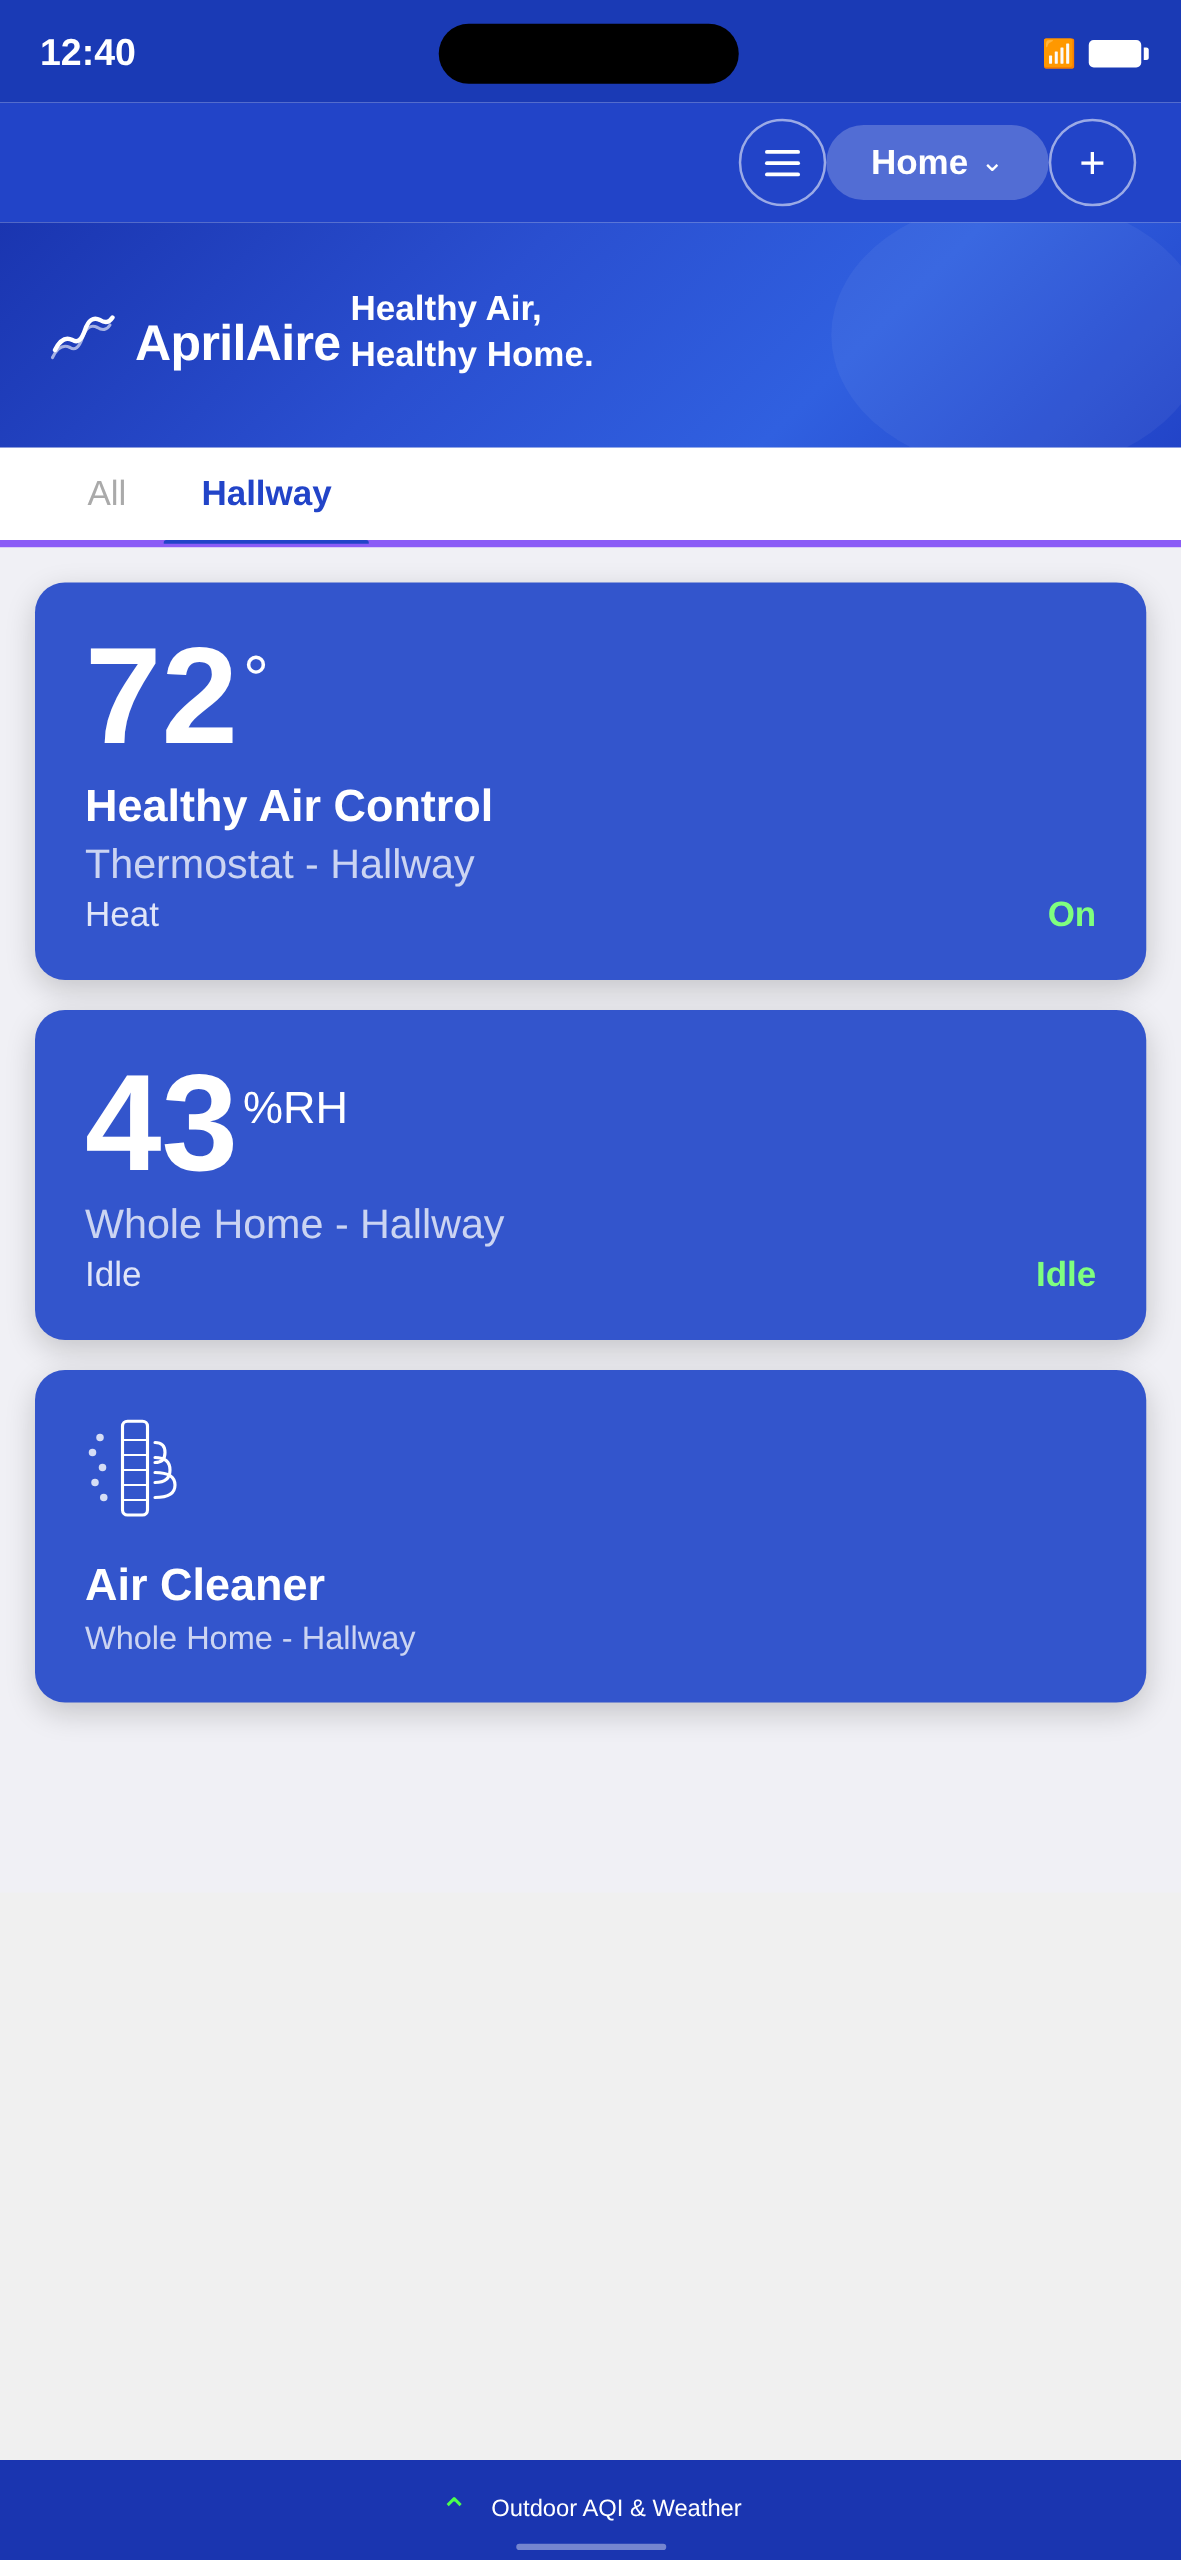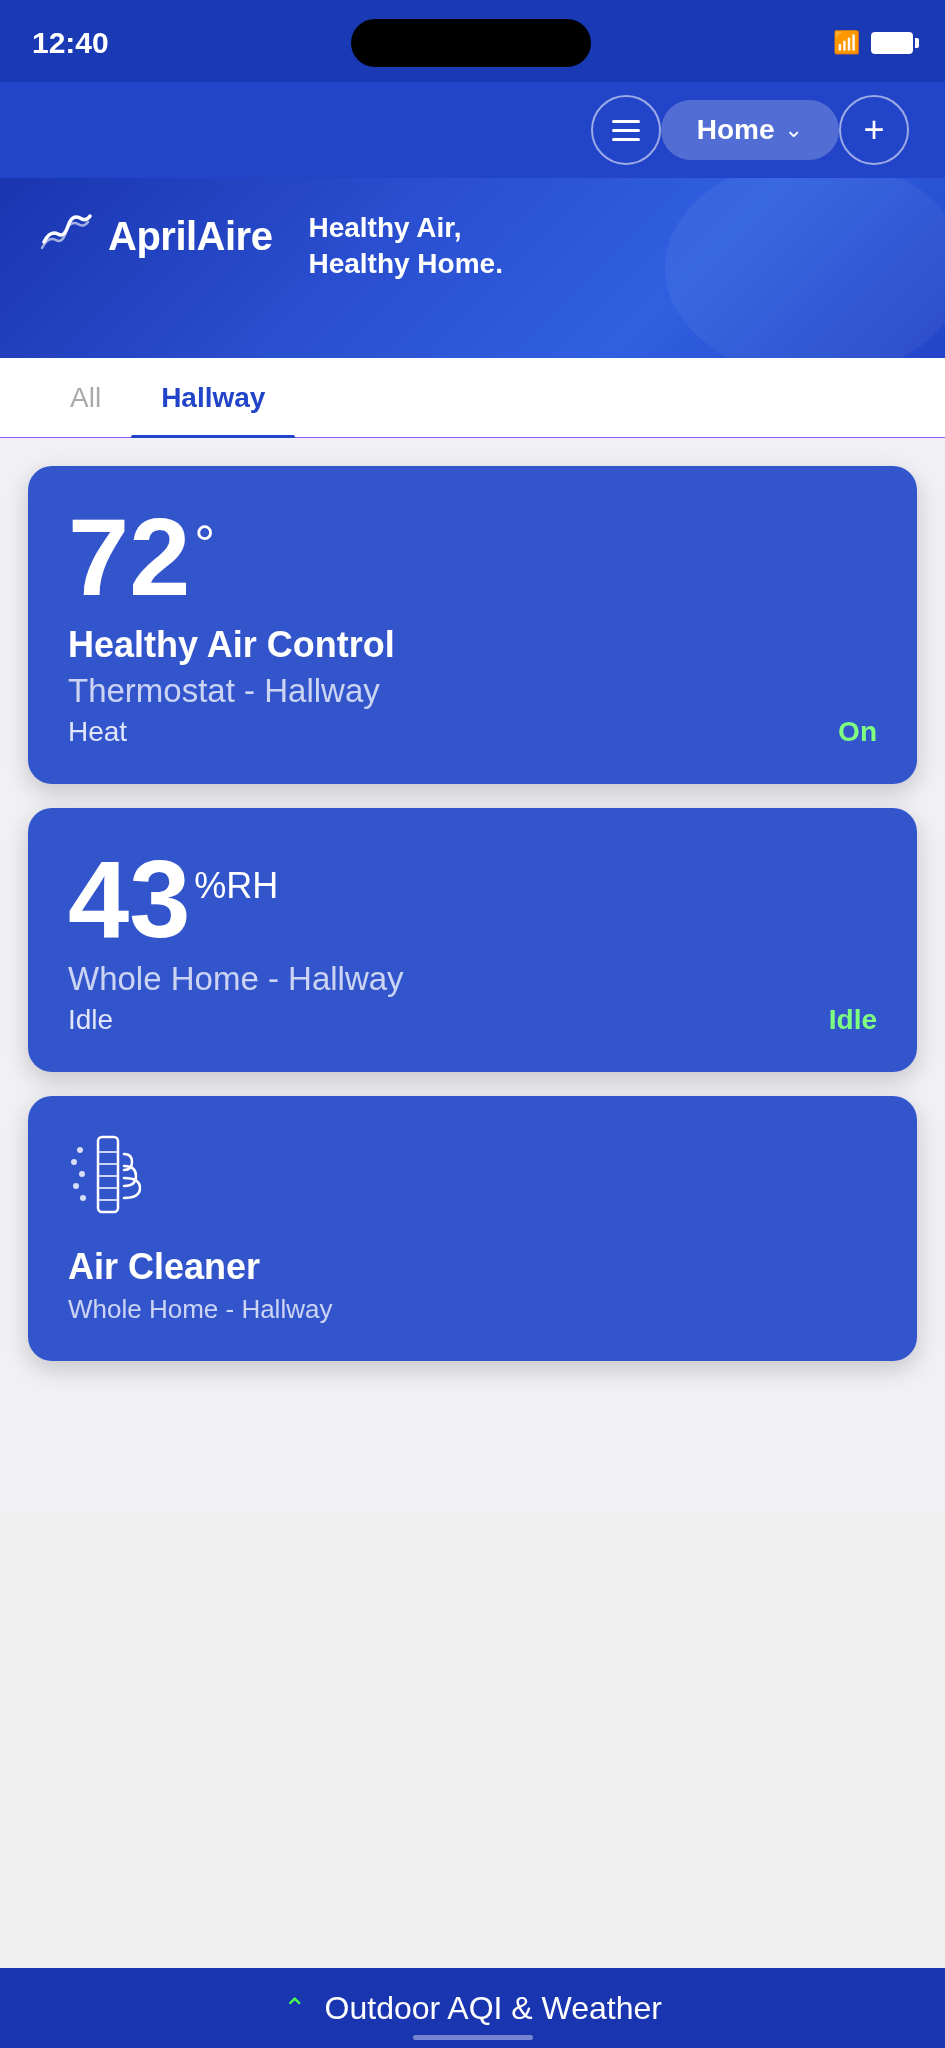--- a/index.html
+++ b/index.html
@@ -124,22 +124,21 @@
       font-size: 36px;
       font-weight: 300;
       line-height: 1;
     }
 
     
     .hero-banner {
       background: linear-gradient(135deg, #1a35b0 0%, #2a4fd0 40%, #3060e0 70%, #2244c8 100%);
       padding: 32px 40px 56px 40px;
       display: flex;
-      align-items: flex-start;
-      gap: 28px;
+      align-items: flex-end;
       min-height: 180px;
       position: relative;
       overflow: hidden;
     }
     .hero-banner::before {
       content: '';
       position: absolute;
       top: -20px;
       right: -20px;
       width: 300px;
@@ -169,21 +168,21 @@
       line-height: 1.3;
       margin-left: 8px;
     }
 
     
     .tabs-bar {
       background: white;
       display: flex;
       align-items: center;
       padding: 0 40px;
-      border-bottom: 1px solid #8b5cf6;
+      border-bottom: 6px solid #8b5cf6;
       height: 80px;
     }
     .tab-item {
       padding: 0 30px;
       height: 80px;
       display: flex;
       align-items: center;
       justify-content: center;
       font-size: 28px;
       cursor: pointer;
@@ -301,21 +300,21 @@
       left: 0;
       width: 945px;
       height: 80px;
     }
     .bottom-chevron {
       color: #4cff4c;
       font-size: 28px;
     }
     .bottom-label {
       color: white;
-      font-size: 32px;
+      font-size: 19px;
       font-weight: 400;
     }
     .bottom-indicator {
       position: absolute;
       bottom: 8px;
       left: 50%;
       transform: translateX(-50%);
       width: 120px;
       height: 5px;
       background: rgba(255,255,255,0.4);

